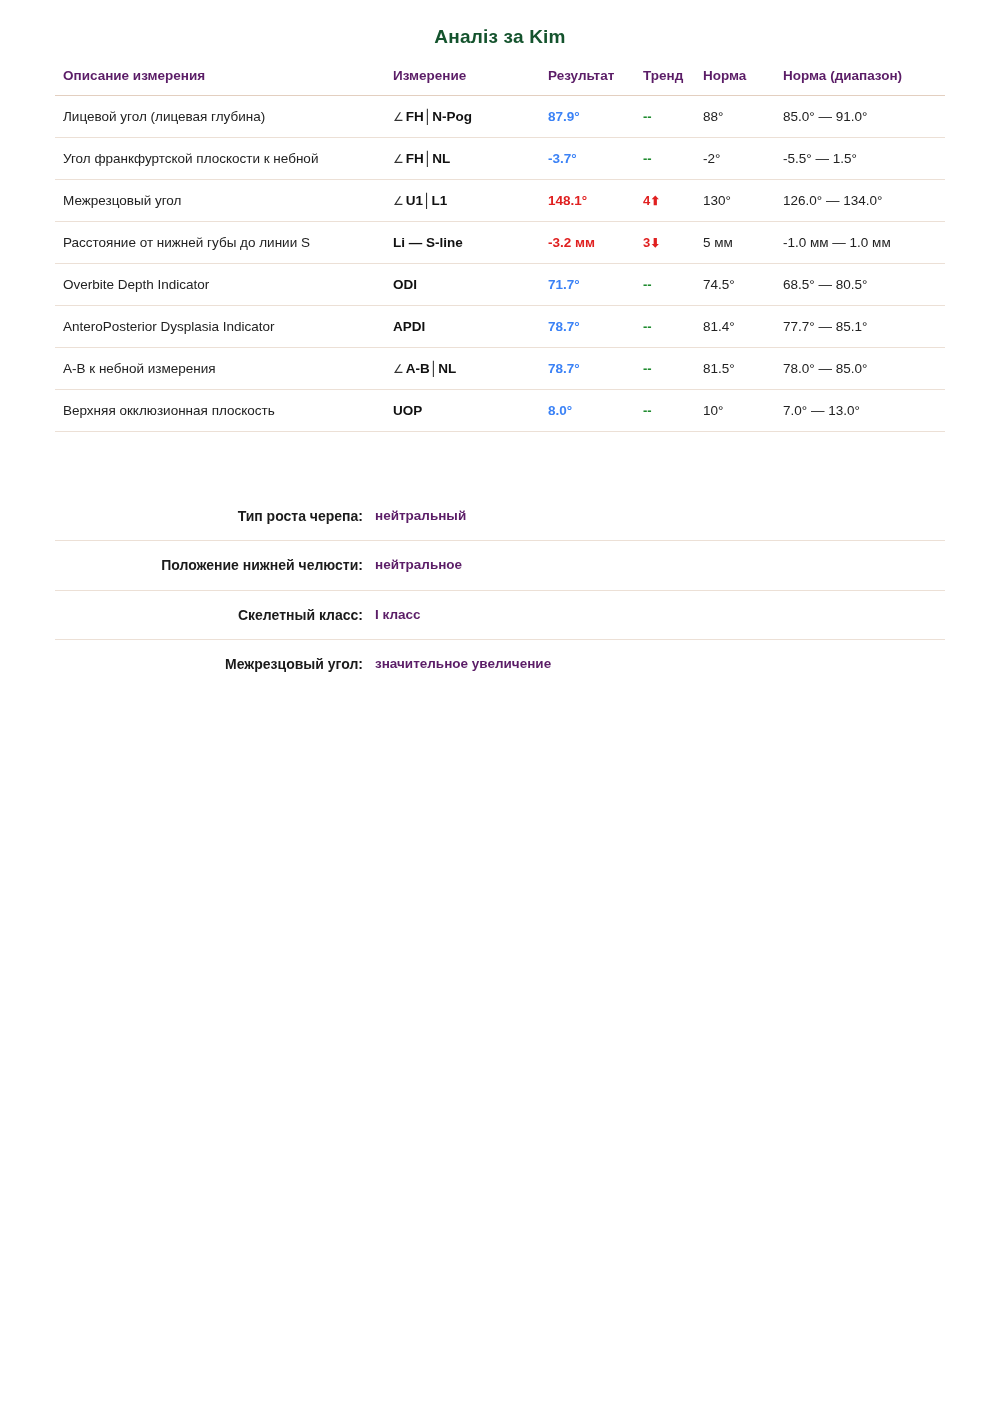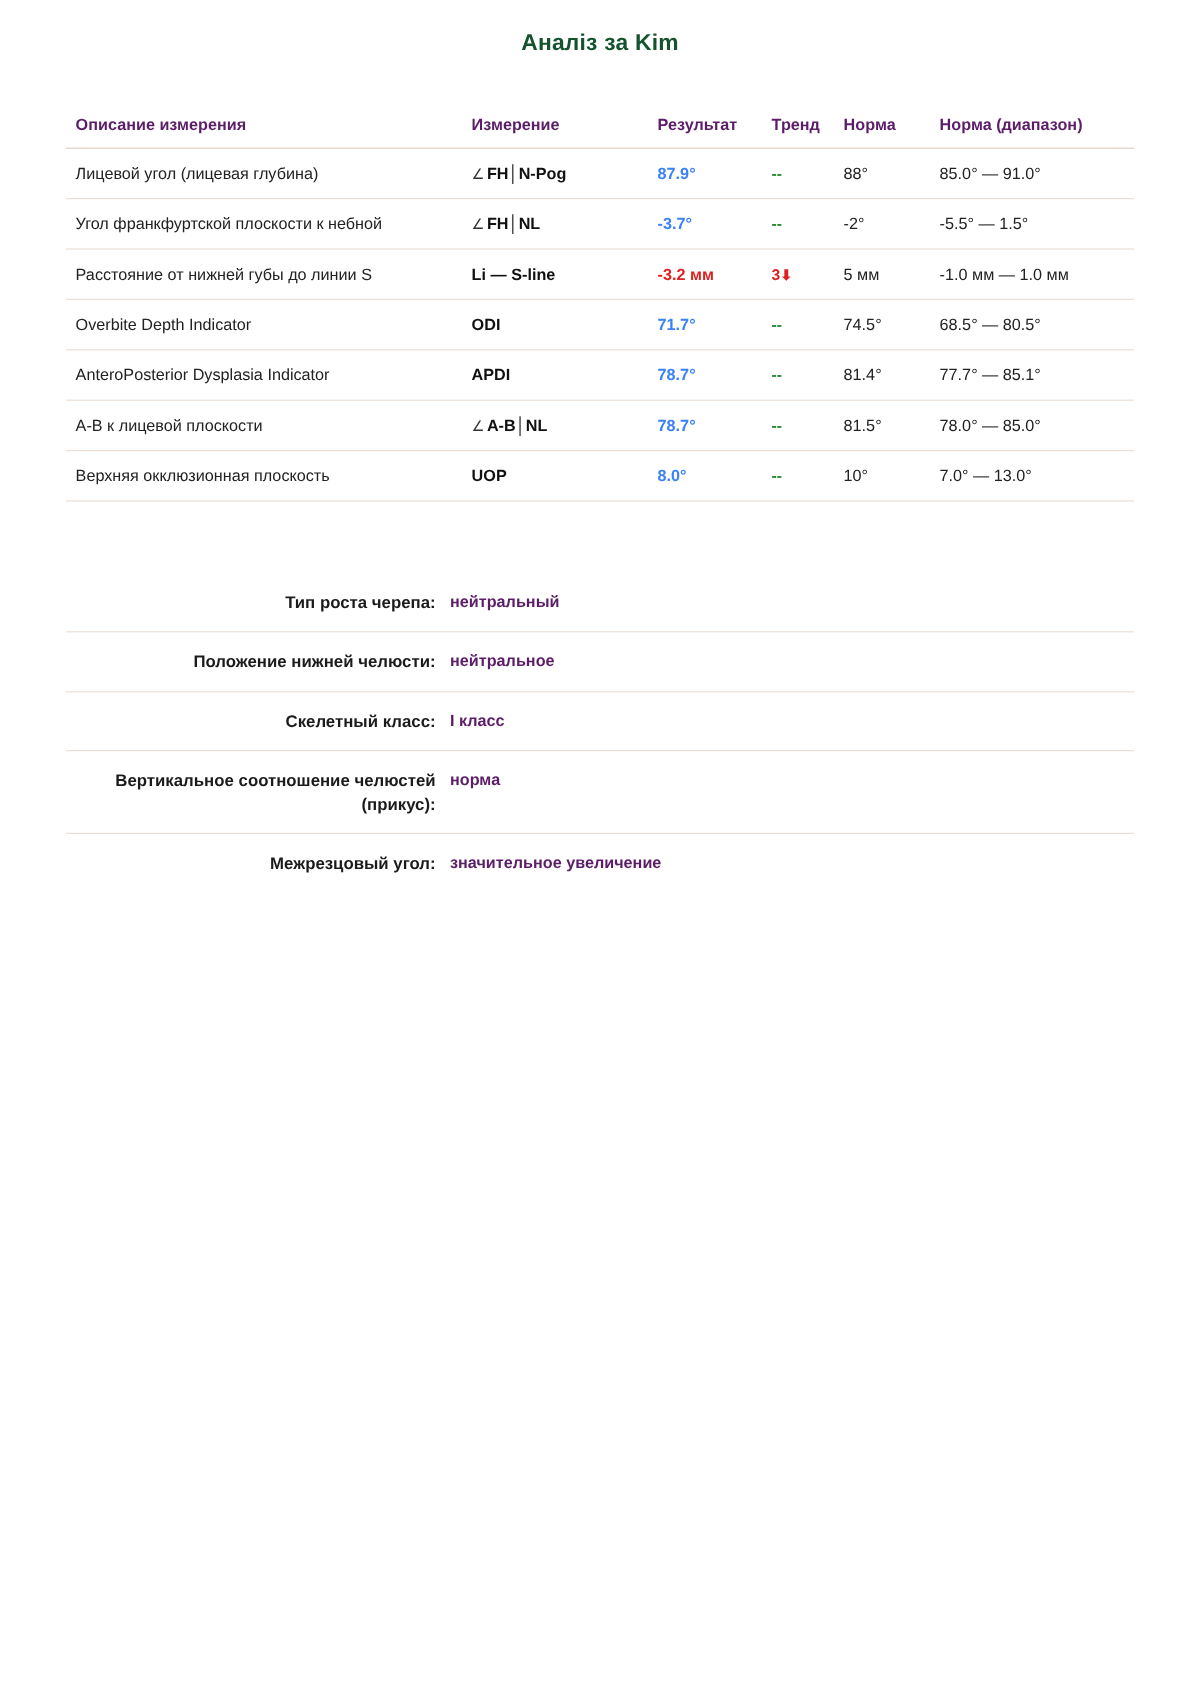--- a/index.html
+++ b/index.html
@@ -20,21 +20,21 @@
   .doc-title {
     text-align: center;
     font-size: 19px;
     font-weight: bold;
     color: #14532d;
     margin: 26px 0 0 0;
     letter-spacing: 0.2px;
   }
   table.analysis {
     width: 890px;
-    margin: 48px auto 0 auto;
+    margin: 20px auto 0 auto;
     border-collapse: collapse;
     table-layout: fixed;
   }
   table.analysis th {
     text-align: left;
     font-size: 13.5px;
     font-weight: bold;
     color: #5b1d67;
     padding: 0 0 12px 8px;
     border-bottom: 1px solid #e3cfc0;
@@ -125,20 +125,28 @@
         </tr>
         <tr>
           <td class="col-desc">Угол франкфуртской плоскости к небной</td>
           <td class="col-meas"><span class="ang">∠</span><span class="meas">FH│NL</span></td>
           <td class="col-res"><span class="res ok">-3.7°</span></td>
           <td class="col-trend"><span class="trend flat">--</span></td>
           <td class="col-norm">-2°</td>
           <td class="col-range">-5.5° — 1.5°</td>
         </tr>
         <tr>
+          <td class="col-desc">Межрезцовый угол</td>
+          <td class="col-meas"><span class="ang">∠</span><span class="meas">U1│L1</span></td>
+          <td class="col-res"><span class="res bad">148.1°</span></td>
+          <td class="col-trend"><span class="trend up">4</span><span class="trend up arrow">⬆</span></td>
+          <td class="col-norm">130°</td>
+          <td class="col-range">126.0° — 134.0°</td>
+        </tr>
+        <tr>
           <td class="col-desc">Расстояние от нижней губы до линии S</td>
           <td class="col-meas"><span class="meas">Li — S-line</span></td>
           <td class="col-res"><span class="res bad">-3.2 мм</span></td>
           <td class="col-trend"><span class="trend down">3</span><span class="trend down arrow">⬇</span></td>
           <td class="col-norm">5 мм</td>
           <td class="col-range">-1.0 мм — 1.0 мм</td>
         </tr>
         <tr>
           <td class="col-desc">Overbite Depth Indicator</td>
           <td class="col-meas"><span class="meas">ODI</span></td>
@@ -149,21 +157,21 @@
         </tr>
         <tr>
           <td class="col-desc">AnteroPosterior Dysplasia Indicator</td>
           <td class="col-meas"><span class="meas">APDI</span></td>
           <td class="col-res"><span class="res ok">78.7°</span></td>
           <td class="col-trend"><span class="trend flat">--</span></td>
           <td class="col-norm">81.4°</td>
           <td class="col-range">77.7° — 85.1°</td>
         </tr>
         <tr>
-          <td class="col-desc">A-B к лицевой плоскости</td>
+          <td class="col-desc">A-B к небной измерения</td>
           <td class="col-meas"><span class="ang">∠</span><span class="meas">A-B│NL</span></td>
           <td class="col-res"><span class="res ok">78.7°</span></td>
           <td class="col-trend"><span class="trend flat">--</span></td>
           <td class="col-norm">81.5°</td>
           <td class="col-range">78.0° — 85.0°</td>
         </tr>
         <tr>
           <td class="col-desc">Верхняя окклюзионная плоскость</td>
           <td class="col-meas"><span class="meas">UOP</span></td>
           <td class="col-res"><span class="res ok">8.0°</span></td>
@@ -181,22 +189,18 @@
       </div>
       <div class="summary-row">
         <div class="summary-label">Положение нижней челюсти:</div>
         <div class="summary-value">нейтральное</div>
       </div>
       <div class="summary-row">
         <div class="summary-label">Скелетный класс:</div>
         <div class="summary-value">I класс</div>
       </div>
       <div class="summary-row">
-        <div class="summary-label">Вертикальное соотношение челюстей (прикус):</div>
-        <div class="summary-value">норма</div>
-      </div>
-      <div class="summary-row">
         <div class="summary-label">Межрезцовый угол:</div>
         <div class="summary-value">значительное увеличение</div>
       </div>
     </div>
 
 </div>
 
 </body></html>

